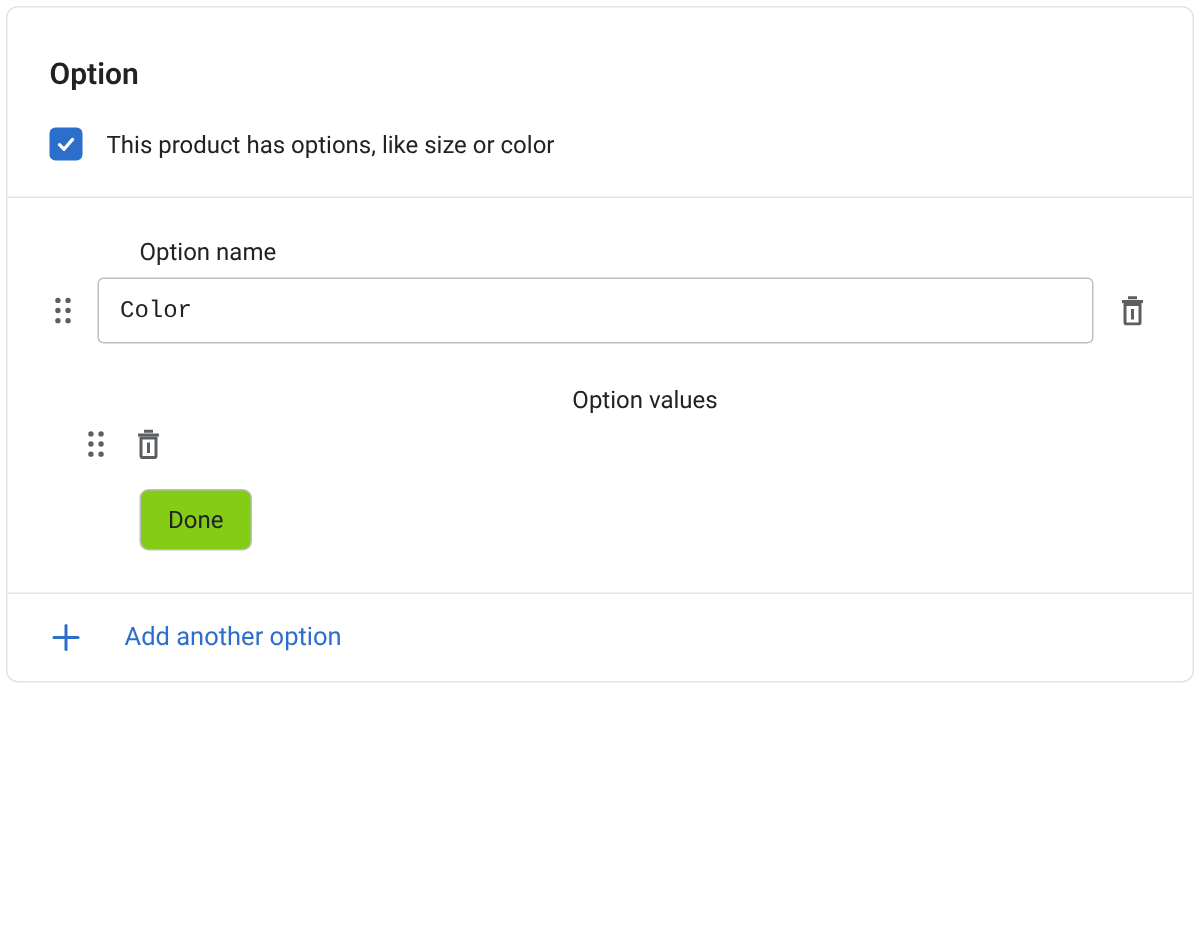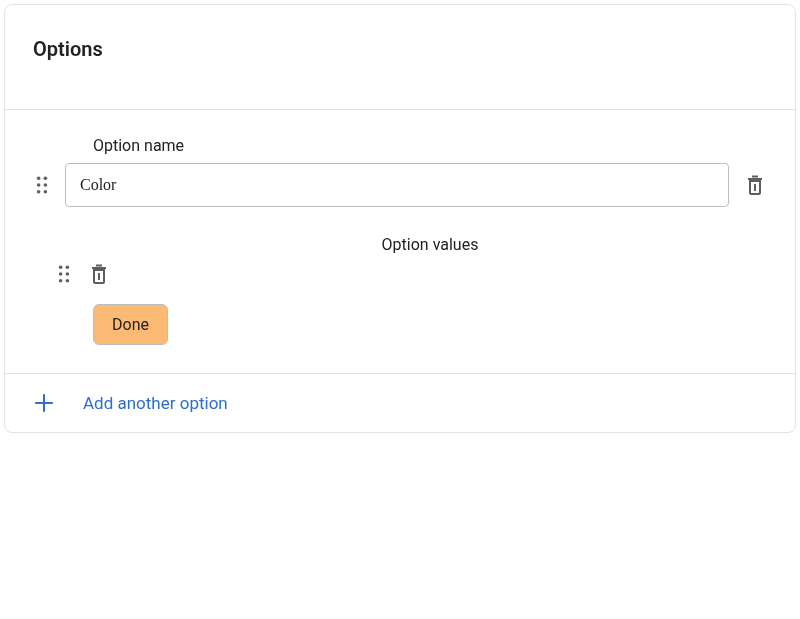--- a/index.html
+++ b/index.html
@@ -98,21 +98,21 @@
     }
     .input {
       flex: 1;
       height: 44px;
       border: 1px solid #babfc3;
       border-radius: 4px;
       padding: 0 14px;
       font-size: 16px;
       color: #202223;
       outline: none;
-      font-family: Liberation Serif, serif;
+      font-family: Liberation Mono, monospace;
     }
     .input::placeholder {
       color: #6d7175;
     }
     .trash-btn {
       width: 24px;
       height: 24px;
       display: flex;
       align-items: center;
       justify-content: center;
@@ -125,21 +125,21 @@
     }
     .done-row {
       margin-top: 18px;
       margin-left: 60px;
     }
     .done-btn {
       display: inline-block;
       padding: 10px 18px;
       border: 1px solid #babfc3;
       border-radius: 6px;
-      background: #fdba74;
+      background: #84cc16;
       font-size: 16px;
       color: #202223;
       cursor: pointer;
       font-family: inherit;
     }
     .footer {
       border-top: 1px solid #e1e3e5;
       padding: 18px 28px;
       display: flex;
       align-items: center;
@@ -157,21 +157,29 @@
       font-size: 17px;
       color: #2c6ecb;
       cursor: pointer;
     }
   </style>
 </head>
 <body>
 
 <div class="card">
   <div class="card-header">
-    <h2 class="card-title">Options</h2>
+    <h2 class="card-title">Option</h2>
+    <div class="checkbox-row">
+      <div class="checkbox">
+        <svg viewBox="0 0 16 16">
+          <path fill="none" stroke="#fff" stroke-width="2.5" stroke-linecap="round" stroke-linejoin="round" d="M3 8.5 L6.5 12 L13 4.5"></path>
+        </svg>
+      </div>
+      <span class="checkbox-label">This product has options, like size or color</span>
+    </div>
   </div>
 
   <div class="divider"></div>
 
   <div class="option-body">
     <label class="field-label">Option name</label>
     <div class="row">
       <div class="drag-handle">
         <svg viewBox="0 0 10 16">
           <circle cx="2" cy="2" r="1.6" fill="#5c5f62"></circle>

